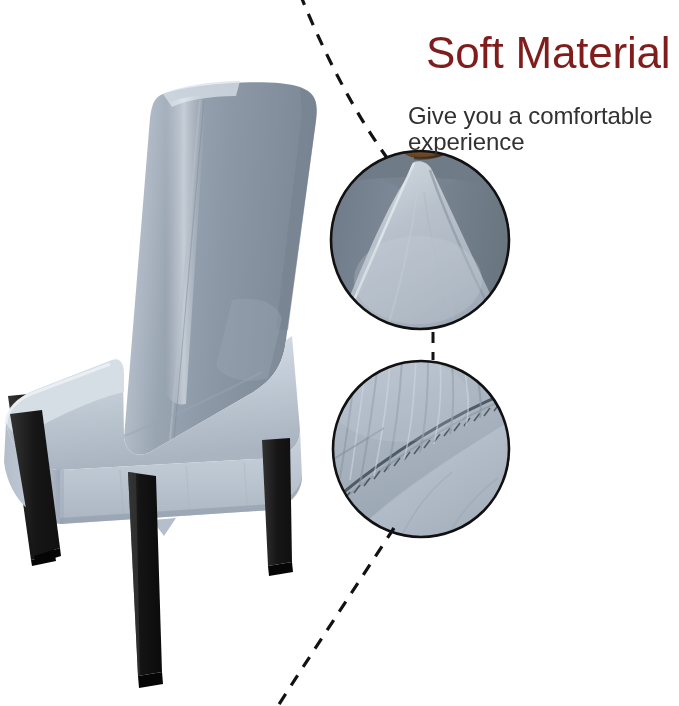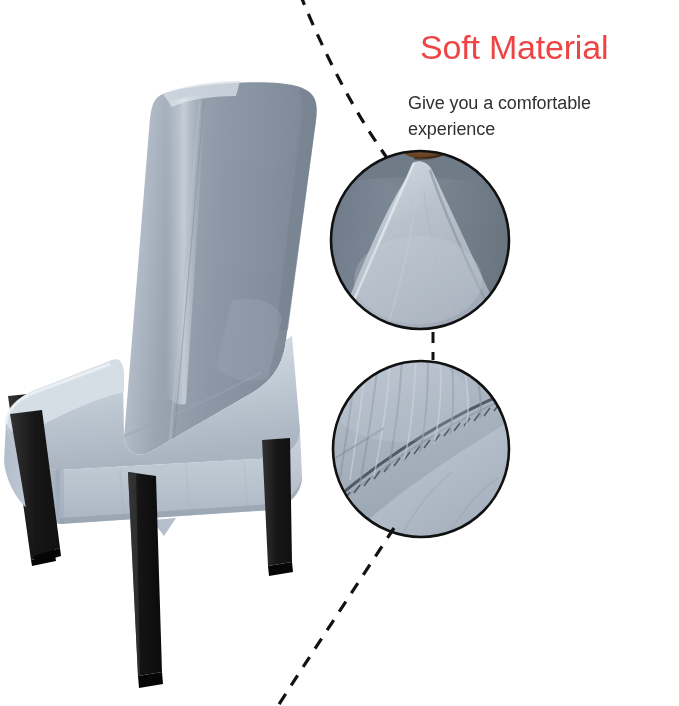--- a/index.html
+++ b/index.html
@@ -25,33 +25,33 @@
 
   
   .panel{
     position:absolute;
     box-sizing:border-box;
   }
   #panel-top{ left:408px; top:14px; width:262px; }
   #panel-bottom{ left:408px; top:546px; width:266px; }
 
   .headline{
-    margin:12px;
-    font-size:34px;
+    margin:18px;
+    font-size:44px;
     line-height:42px;
     font-weight:400;
     letter-spacing:-0.2px;
-    color:#ef4444;
+    color:#7f1d1d;
     white-space:nowrap;
     font-family:"Liberation Sans","DejaVu Sans",sans-serif;
   }
   .subtext{
     margin:0;
     padding-top:11px;
-    font-size:18px;
+    font-size:24px;
     line-height:25.5px;
     font-weight:400;
     color:#313131;
     letter-spacing:-0.1px;
   }
   #panel-bottom .subtext{ padding-top:14px; }
 </style>
 </head>
 <body>
 

